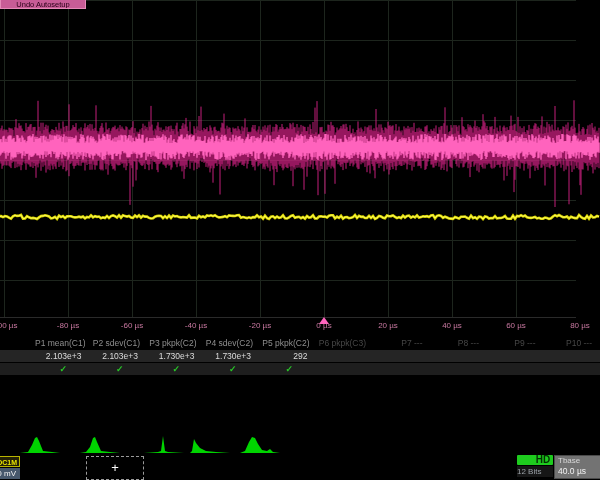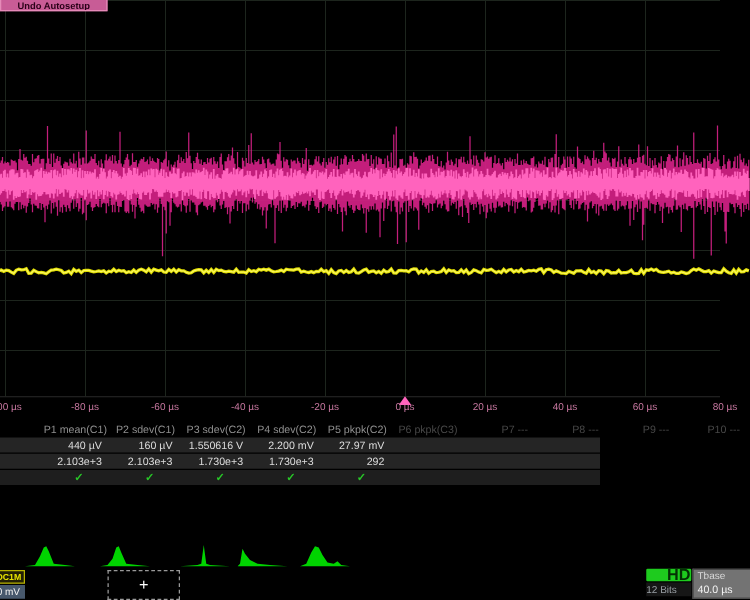--- a/index.html
+++ b/index.html
@@ -4,35 +4,35 @@
 <style>
   html,body{margin:0;padding:0;background:#000;}
   *{box-sizing:border-box;font-family:"Liberation Sans",sans-serif;}
   .screen{position:relative;width:600px;height:480px;background:#000;overflow:hidden;}
 
   
   .graticule{position:absolute;left:0;top:0;width:576px;height:318px;background:#000;
     background-image:
       repeating-linear-gradient(to right,#1d251d 0px,#1d251d 1px,transparent 1px,transparent 64px),
       repeating-linear-gradient(to bottom,#1d251d 0px,#1d251d 1px,transparent 1px,transparent 40px);
-    background-position:4px 0,0 0;border-bottom:1px solid #2a2a2a;font-weight:bold;}
+    background-position:4px 0,0 0;border-bottom:1px solid #2a2a2a;}
   .wavesvg{position:absolute;left:0;top:0;pointer-events:none;}
 
   .undo-btn{position:absolute;left:0;top:-4px;width:86px;height:13px;background:#c85c96;
     color:#2a0018;font-size:7.5px;line-height:15px;text-align:center;overflow:hidden;
     border:1px solid #e58ab8;white-space:nowrap;}
 
   
   .time-axis{position:absolute;left:0;top:318px;width:600px;height:18px;background:#000;}
   .taxis-label{position:absolute;top:3px;transform:translateX(-50%);color:#c878a0;font-size:8px;white-space:nowrap;}
   .trig-marker{position:absolute;left:319px;top:-1px;width:0;height:0;
     border-left:5px solid transparent;border-right:5px solid transparent;border-bottom:7px solid #ff64bd;}
 
   
-  .mtable{position:absolute;left:0;top:337px;width:480px;}
+  .mtable{position:absolute;left:0;top:337px;width:600px;}
   .mrow{display:grid;grid-template-columns:35px repeat(10,56.5px);height:12px;margin-bottom:1px;}
   .mrow.hdr{background:#000;height:12px;}
   .mrow.vals{background:#252525;}
   .mcell{font-size:8.5px;line-height:12px;text-align:right;padding-right:10px;color:#dcdcdc;white-space:nowrap;overflow:hidden;}
   .hcell{font-size:8.5px;line-height:12px;text-align:right;padding-right:8px;color:#8f8f8f;white-space:nowrap;overflow:hidden;}
   .hcell.unused{color:#474747;}
   .mrow.checks{background:#1e1e1e;height:12px;}
   .chk{color:#28c828;font-size:9px;line-height:12px;text-align:center;font-weight:bold;}
 
   .histicons{position:absolute;left:0;top:434px;width:600px;height:20px;background:#000;}
@@ -46,21 +46,21 @@
     text-align:right;padding-right:4px;white-space:nowrap;}
   .badge{font-size:7px;line-height:9px;height:11px;padding:1px 2px;white-space:nowrap;}
   .badge.c2chip{background:#f061ae;color:#33001c;font-weight:bold;border:1px solid #ff8fc8;}
   .badge.pinkline{background:#220a18;color:#f099c8;border:1px solid #b04c86;}
   .badge.yellowline{background:#221f06;color:#e8e400;border:1px solid #b8b400;font-weight:bold;}
 
   .addbox{position:absolute;left:86px;top:2px;width:58px;height:24px;border:1px dashed #9a9a9a;
     color:#fff;font-size:13px;line-height:22px;text-align:center;}
 
   .hdwrap{position:absolute;left:517px;top:1px;width:36px;}
-  .hd-badge{background:#1ecb1e;color:#043004;font-size:13px;font-weight:bold;height:10px;line-height:10px;text-align:center;border-radius:1px;padding-left:16px;}
+  .hd-badge{background:#1ecb1e;color:#043004;font-size:10px;font-weight:bold;height:10px;line-height:10px;text-align:center;border-radius:1px;padding-left:16px;}
   .hd-bits{background:#161616;color:#9aa0a6;font-size:8px;height:11px;line-height:11px;text-align:left;margin-top:1px;}
 
   .tbasebox{position:absolute;left:554px;top:1px;width:64px;height:24px;background:#737373;
     border:1px solid #4a4a4a;border-right:none;padding:0 0 0 3px;}
   .tbase-label{color:#d8d8d8;font-size:8px;line-height:10px;}
   .tbase-val{color:#f2f2f2;font-size:8.5px;line-height:11px;}
 </style>
 </head>
 <body>
 
@@ -88,43 +88,30 @@
     <span class="taxis-label" style="left:452px">40 µs</span>
     <span class="taxis-label" style="left:516px">60 µs</span>
     <span class="taxis-label" style="left:580px">80 µs</span>
   </div>
 
   <div class="mtable">
     <div class="mrow hdr">
       <div class="hcell"></div>
       <div class="hcell">P1 mean(C1)</div>
       <div class="hcell">P2 sdev(C1)</div>
-      <div class="hcell">P3 sdev(C2)</div>
+      <div class="hcell">P3 pkpk(C2)</div>
       <div class="hcell">P4 sdev(C2)</div>
       <div class="hcell">P5 pkpk(C2)</div>
       <div class="hcell unused">P6 pkpk(C3)</div>
       <div class="hcell unused">P7 ---</div>
       <div class="hcell unused">P8 ---</div>
       <div class="hcell unused">P9 ---</div>
       <div class="hcell unused">P10 ---</div>
     </div>
 
-    <div class="mrow vals">
-      <div class="mcell"></div>
-      <div class="mcell">440 µV</div>
-      <div class="mcell">160 µV</div>
-      <div class="mcell">1.550616 V</div>
-      <div class="mcell">2.200 mV</div>
-      <div class="mcell">27.97 mV</div>
-      <div class="mcell"></div>
-        <div class="mcell"></div>
-      <div class="mcell"></div>
-        <div class="mcell"></div>
-      <div class="mcell"></div>
-    </div>
     <div class="mrow vals">
       <div class="mcell"></div>
       <div class="mcell">2.103e+3</div>
       <div class="mcell">2.103e+3</div>
       <div class="mcell">1.730e+3</div>
       <div class="mcell">1.730e+3</div>
       <div class="mcell">292</div>
       <div class="mcell"></div>
         <div class="mcell"></div>
       <div class="mcell"></div>

